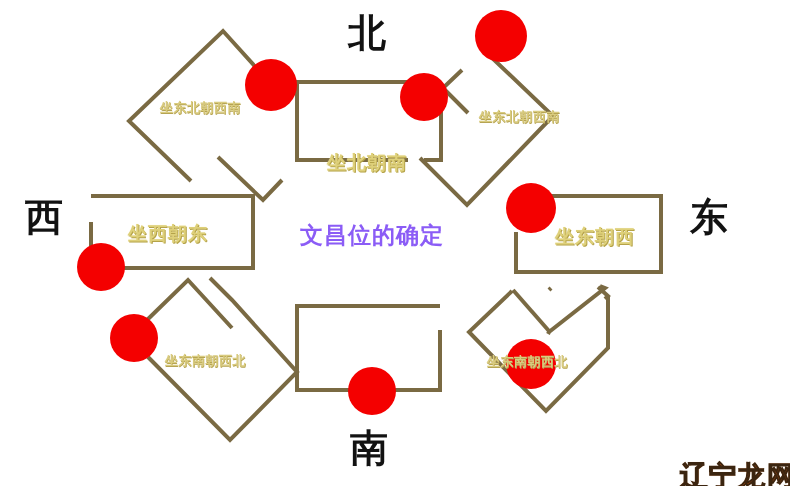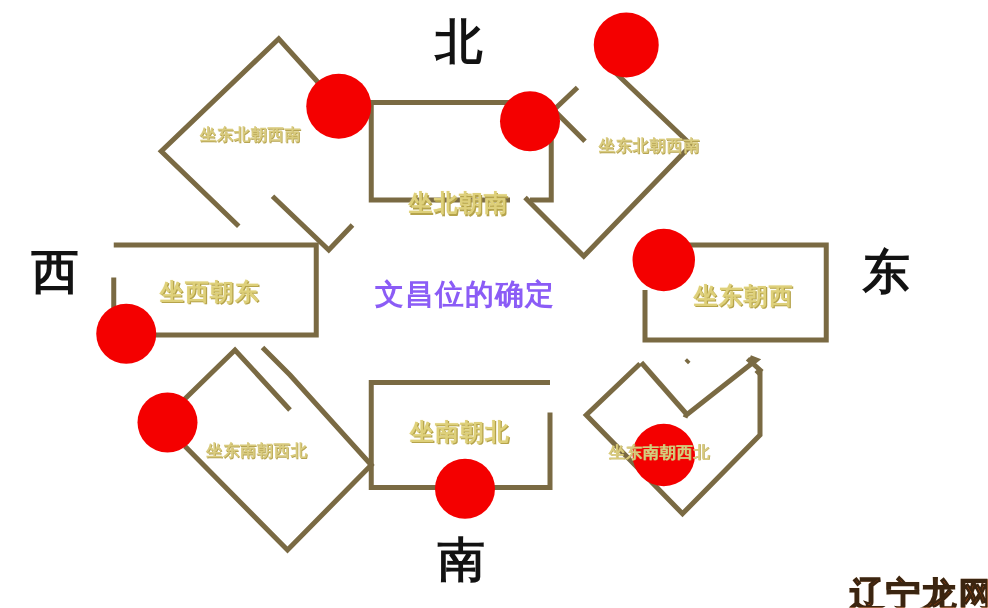--- a/index.html
+++ b/index.html
@@ -154,21 +154,20 @@
   <div class="cardinal" style="left:350px; top:429px;">南</div>
 
   <div class="center-title" style="left:300px; top:220px;">文昌位的确定</div>
 
   <div class="boxlabel cardinal-room" style="left:327px; top:109px;margin-top:41px;">坐北朝南</div>
 
   <div class="boxlabel cardinal-room" style="left:128px; top:221px;">坐西朝东</div>
 
   <div class="boxlabel cardinal-room" style="left:555px; top:224px;">坐东朝西</div>
 
-  <div class="boxlabel cardinal-room" style="left:328px; top:333px;">坐南朝北</div>
 
   <div class="boxlabel diag-room" style="left:160px; top:99px;">坐东北朝西南</div>
 
   <div class="boxlabel diag-room" style="left:479px; top:108px;">坐东北朝西南</div>
 
   <div class="boxlabel diag-room" style="left:165px; top:352px;">坐东南朝西北</div>
 
   <div class="boxlabel diag-room" style="left:487px; top:353px;">坐东南朝西北</div>
 
   <div class="watermark" style="left:680px; top:430px;margin-top:28px;">辽宁龙网</div>

